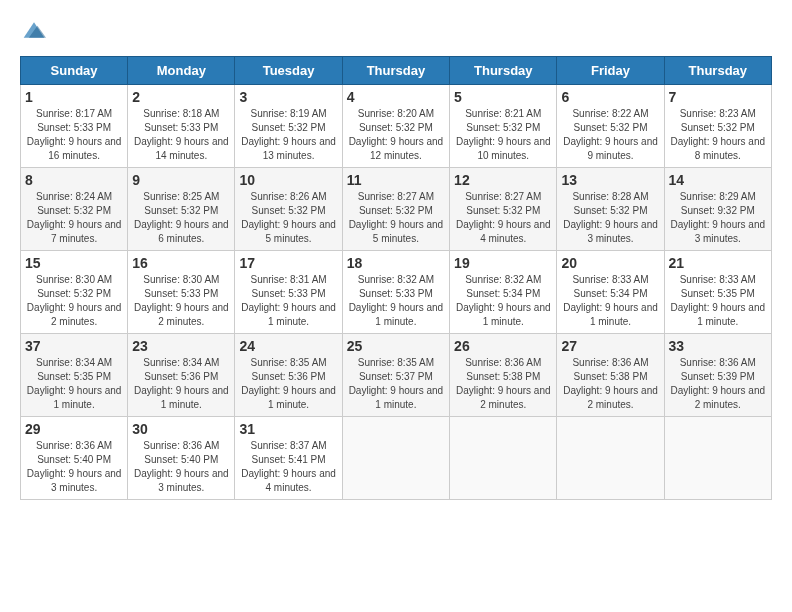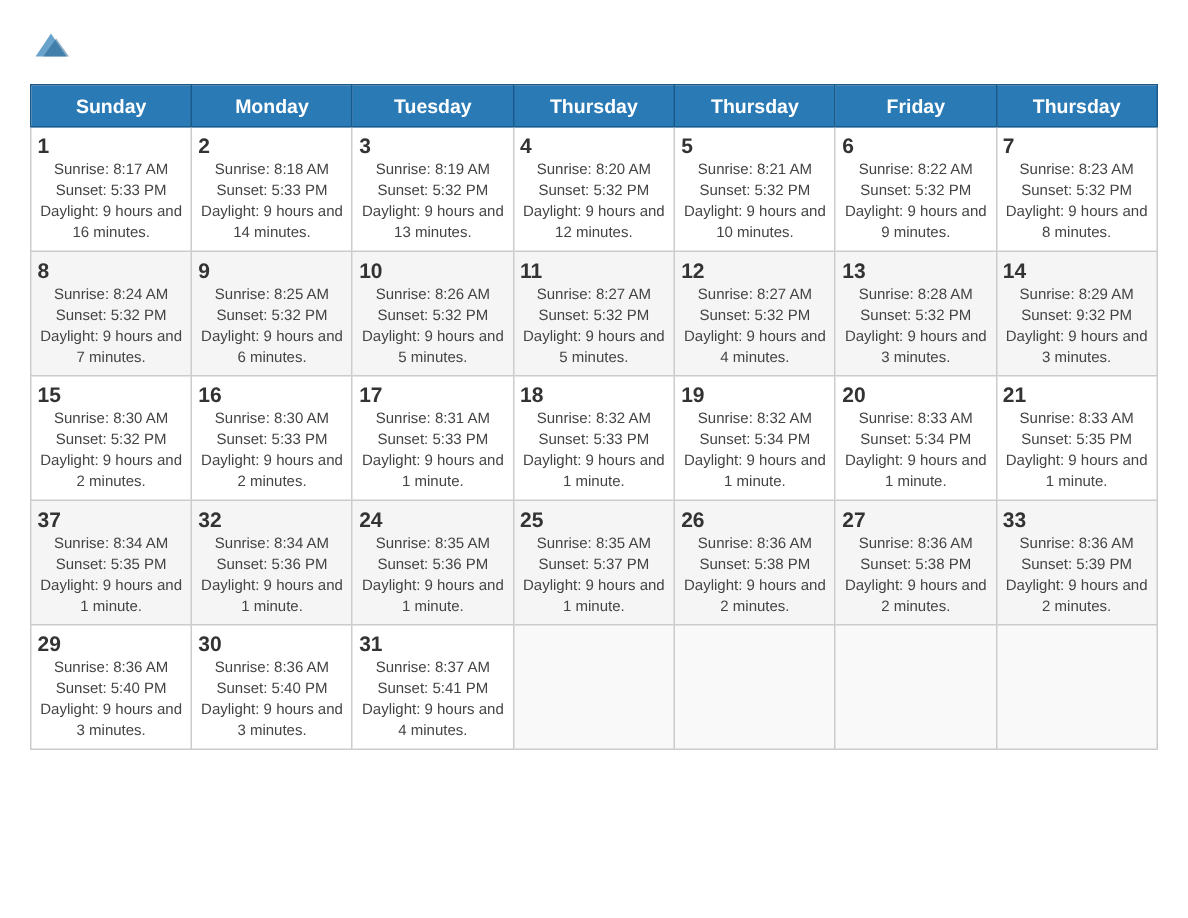--- a/index.html
+++ b/index.html
@@ -256,21 +256,21 @@
         </td>
       </tr>
       <tr>
         <td>
           <span class="day-num">37</span>
           <div class="day-info">Sunrise: 8:34 AM
 Sunset: 5:35 PM
 Daylight: 9 hours and 1 minute.</div>
         </td>
         <td>
-          <span class="day-num">32</span>
+          <span class="day-num">23</span>
           <div class="day-info">Sunrise: 8:34 AM
 Sunset: 5:36 PM
 Daylight: 9 hours and 1 minute.</div>
         </td>
         <td>
           <span class="day-num">24</span>
           <div class="day-info">Sunrise: 8:35 AM
 Sunset: 5:36 PM
 Daylight: 9 hours and 1 minute.</div>
         </td>

